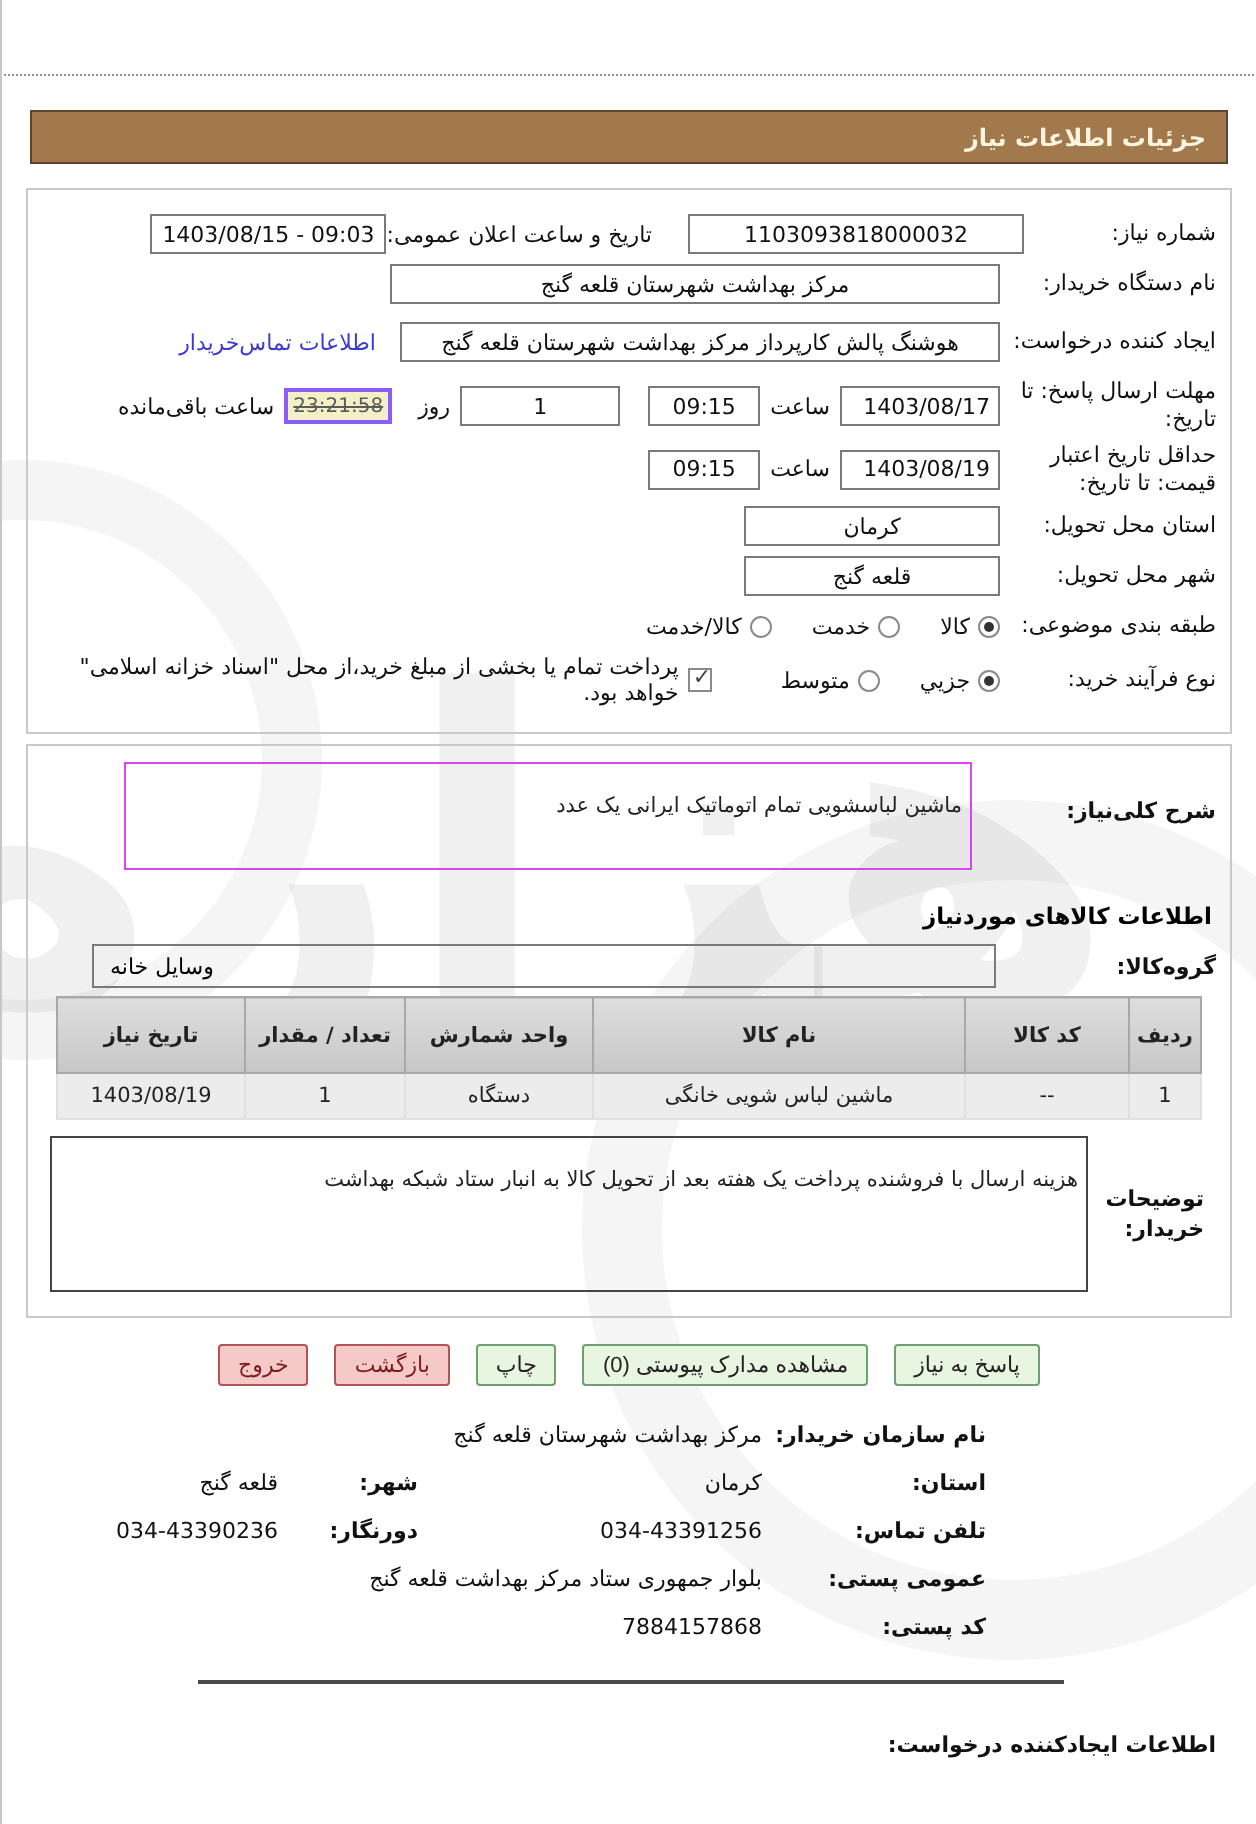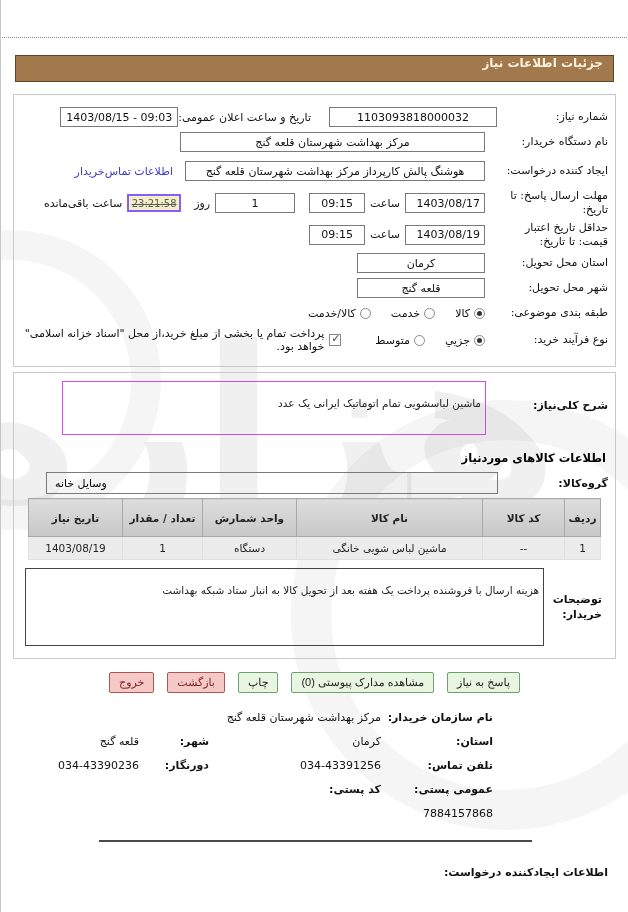--- a/index.html
+++ b/index.html
@@ -13,27 +13,27 @@
   }
   .page{ width:628px; height:912px; position:relative; border-left:1px solid #c6c6c6; overflow:hidden;}
   
   .wm{ position:absolute; z-index:0; color:rgba(110,110,110,0.10); font-weight:bold; pointer-events:none; white-space:nowrap;}
   .wm-circle{ position:absolute; z-index:0; border-radius:50%; pointer-events:none; border:40px solid rgba(120,120,120,0.07);}
   .content{ position:relative; z-index:1; }
 
   .top-space{ height:38px; border-bottom:1px dotted #8f8f8f; margin:0 1px; }
   .bar{
     margin:17px 14px 0; height:27px; background:#a2794c; border:1px solid #5e452a;
-    color:#fdf4e0; font-size:12px; font-weight:bold; display:flex; align-items:flex-start;
+    color:#fdf4e0; font-size:12px; font-weight:bold; display:flex; align-items:center;
     padding:0 10px;
   }
   .box{ margin:12px 12px 0; border:1px solid #c9c9c9; padding:8px 7px 10px; }
 
   .frow{ display:flex; align-items:center; margin:3px 0; font-size:11px; color:#111; min-height:22px;}
-  .flabel{ width:108px; flex-shrink:0; line-height:1.3;margin-left:15px; }
+  .flabel{ width:108px; flex-shrink:0; line-height:1.3; }
   .sm-lbl{ margin:0 5px; flex-shrink:0;}
   .inp{
     border:1px solid #7a7a7a; height:20px; background:transparent;
     display:flex; align-items:center; justify-content:center;
     font-size:11px; padding:0 4px; flex-shrink:0;
   }
   .ltr{ direction:ltr; unicode-bidi:embed; }
   .w168{width:168px;} .w118{width:118px;} .w305{width:305px;} .w300{width:300px;}
   .w80{width:80px;} .w56{width:56px;} .w128{width:128px;}
   .right-al{ justify-content:flex-end; }
@@ -248,20 +248,21 @@
       <span>کرمان</span>
       <span class="clabel">شهر:</span>
       <span>قلعه گنج</span>
 
       <span class="clabel">تلفن تماس:</span>
       <span class="ltr" style="text-align:right">034-43391256</span>
       <span class="clabel">دورنگار:</span>
       <span class="ltr" style="text-align:right">034-43390236</span>
 
       <span class="clabel">عمومی پستی:</span>
+      <span class="span3">بلوار جمهوری ستاد مرکز بهداشت قلعه گنج</span>
 
       <span class="clabel">کد پستی:</span>
       <span class="span3 ltr" style="text-align:right">7884157868</span>
     </div>
 
     <div class="divider"></div>
 
     <div class="creator-title">اطلاعات ایجادکننده درخواست:</div>
 
   </div>

